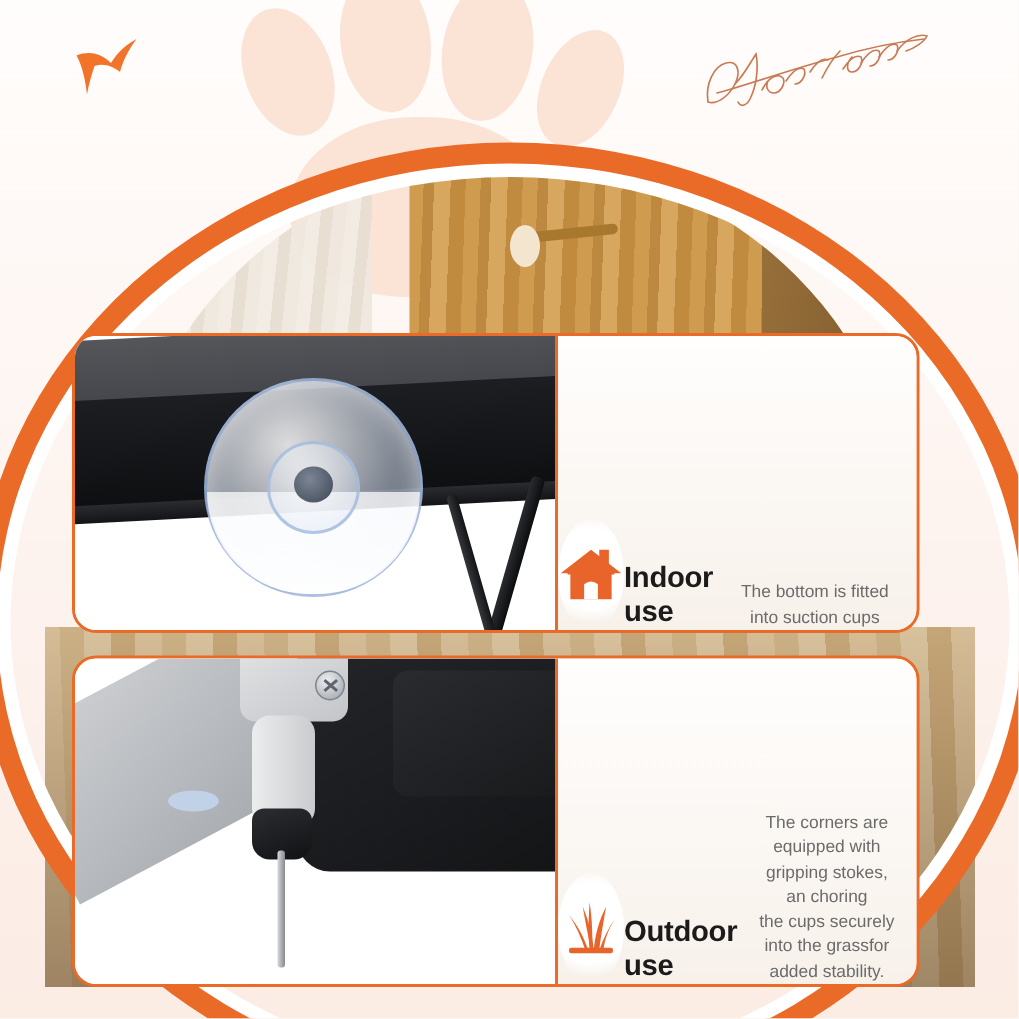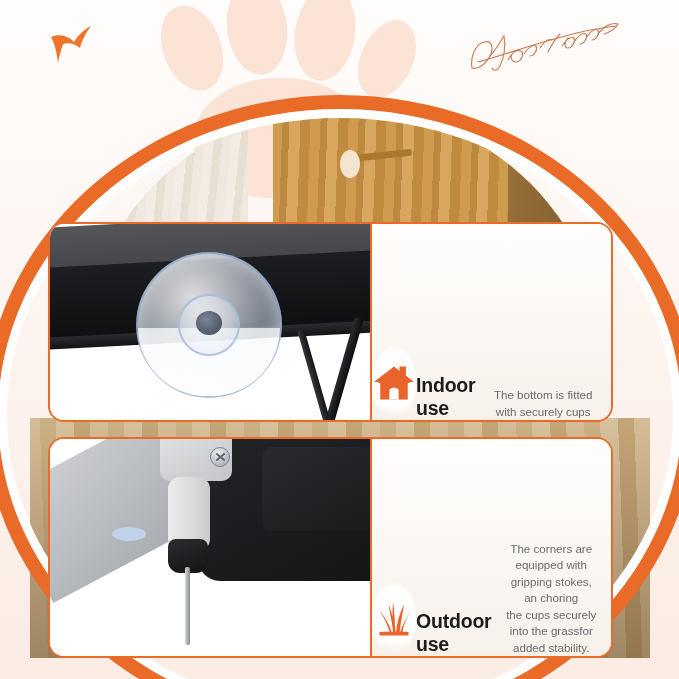--- a/index.html
+++ b/index.html
@@ -471,21 +471,21 @@
       <div class="icon-badge">
         <svg viewBox="0 0 48 48">
           <rect x="30" y="6" width="7" height="11" fill="#e8642a"></rect>
           <path d="M24 6 L46 23 L41 23 L41 24 L7 24 L7 23 L2 23 Z" fill="#e8642a"></path>
           <rect x="9" y="23" width="30" height="19" fill="#e8642a"></rect>
           <path d="M19 42 L19 31 Q24 27 29 31 L29 42 Z" fill="#ffffff"></path>
         </svg>
       </div>
       <div class="feat-title">Indoor use</div>
       <div class="feat-desc">
-        <span>The bottom is fitted with securely cups</span>
+        <span>The bottom is fitted into suction cups</span>
       </div>
     </div>
   </div>
 
   <div class="card card-outdoor">
     <div class="photo-pane">
       <div class="stake-floorline"></div>
       <div class="cage-black"></div>
       <div class="cage-panel"></div>
       <div class="bracket"></div>

